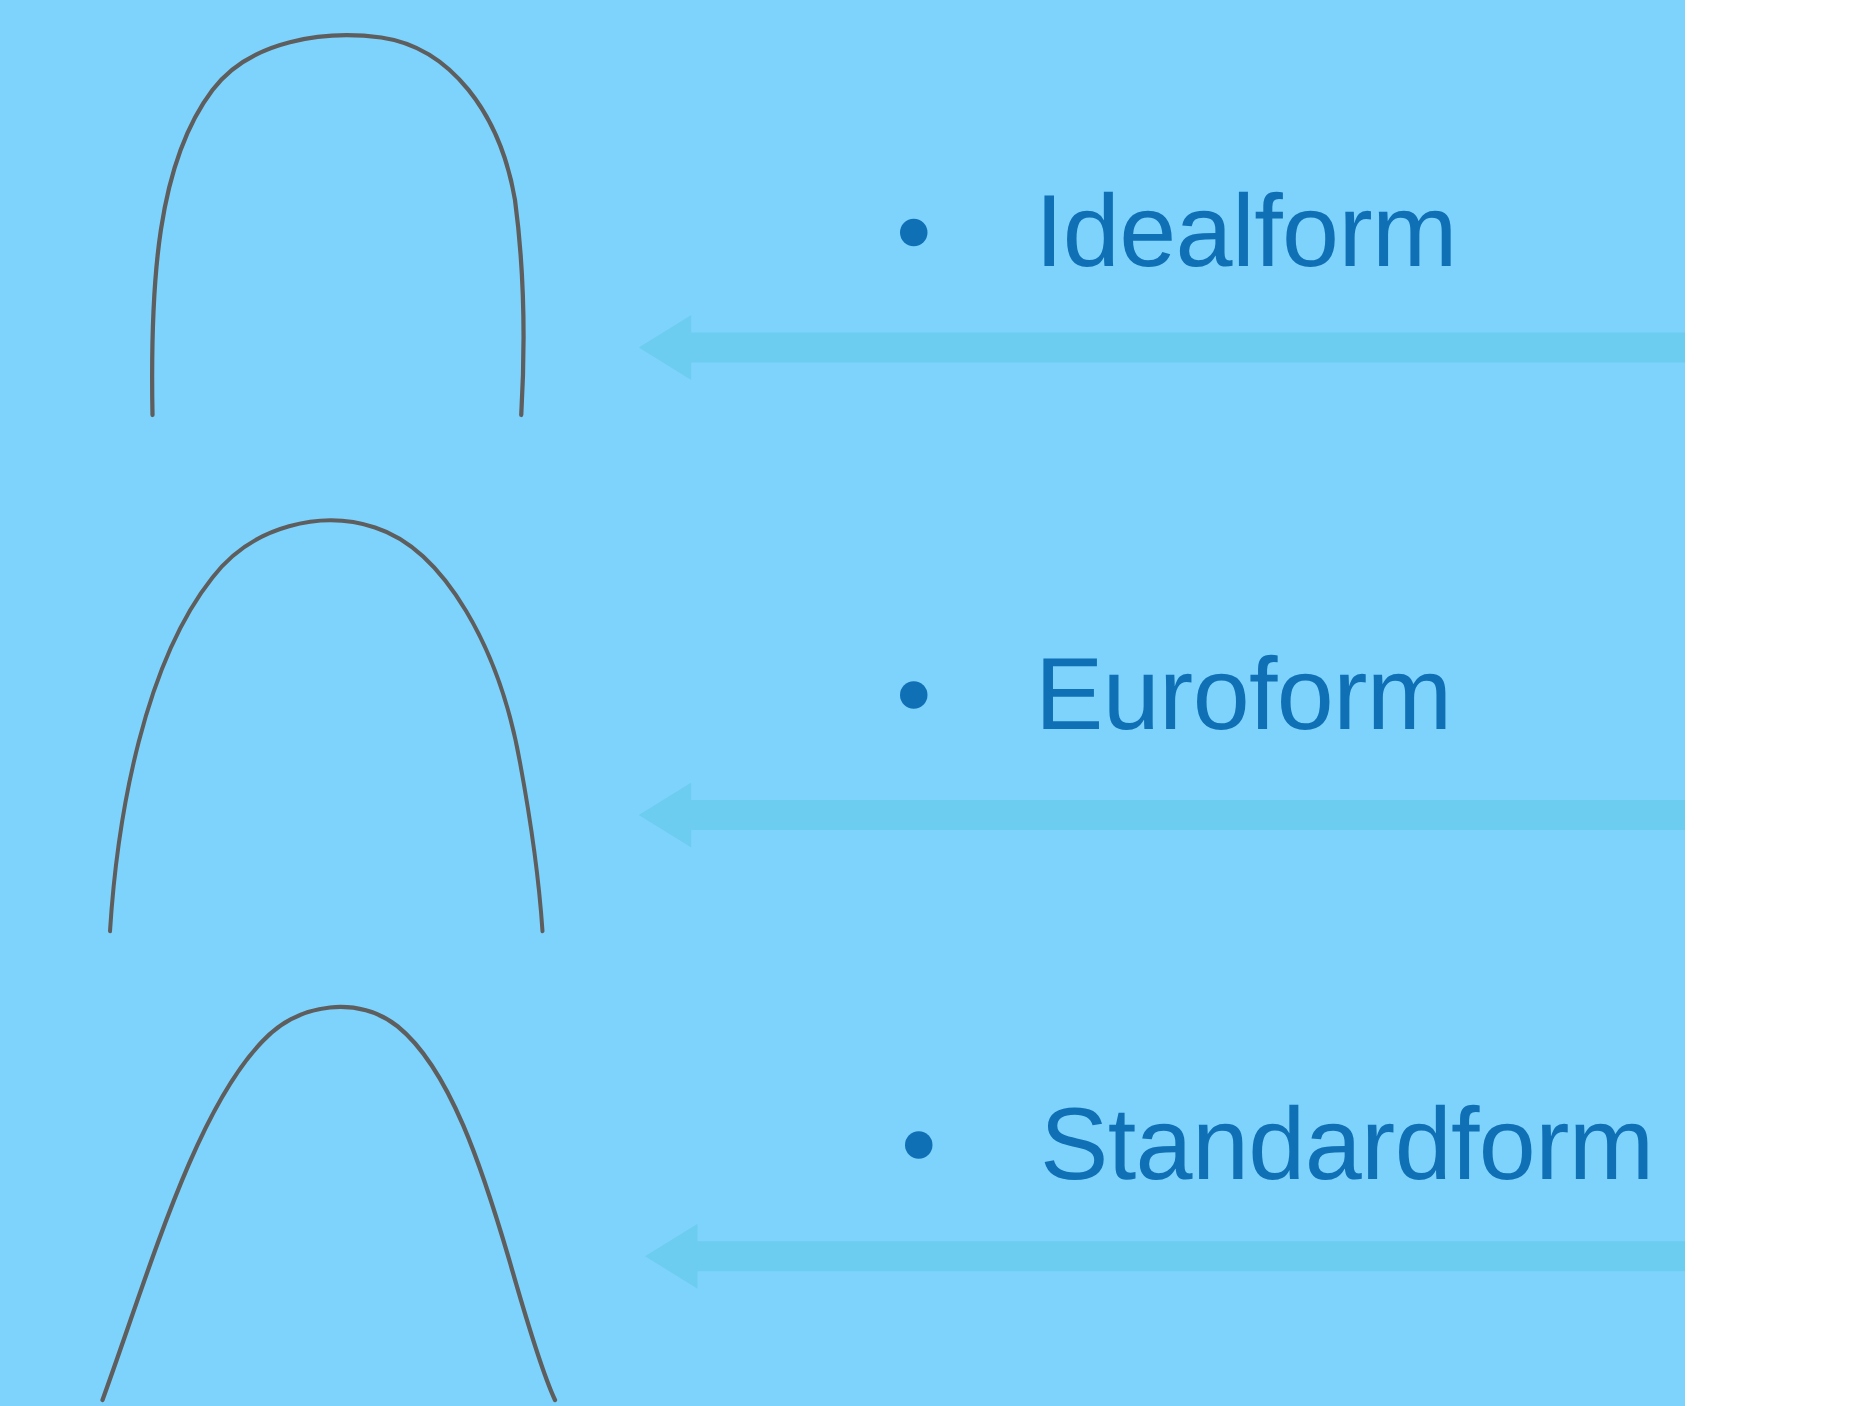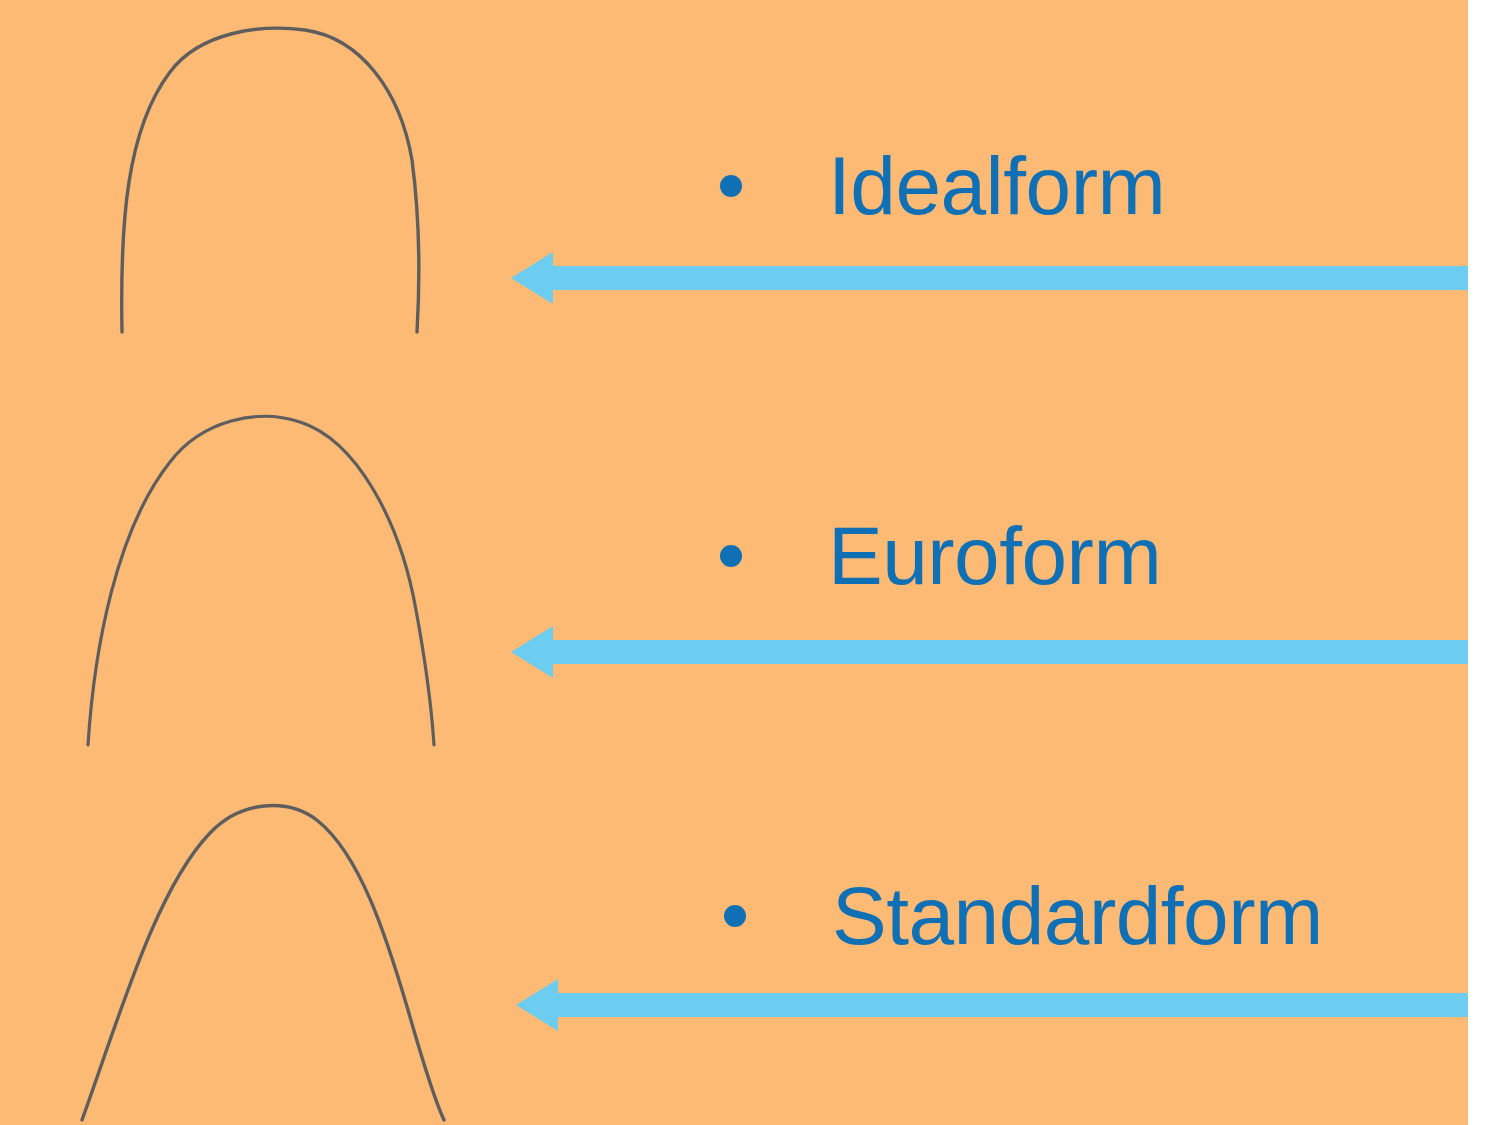--- a/index.html
+++ b/index.html
@@ -5,23 +5,23 @@
   html, body {
     margin: 0;
     padding: 0;
     background: #ffffff;
   }
   body {
     font-family: "Liberation Sans", sans-serif;
   }
   #slide {
     position: relative;
-    width: 1468px;
+    width: 1348px;
     height: 1125px;
-    background: #fdba74;
+    background: #7dd3fc;
     overflow: hidden;
   }
 
   
   .arch-figure {
     position: absolute;
     left: 60px;
     width: 420px;
   }
   .arch-figure svg {

